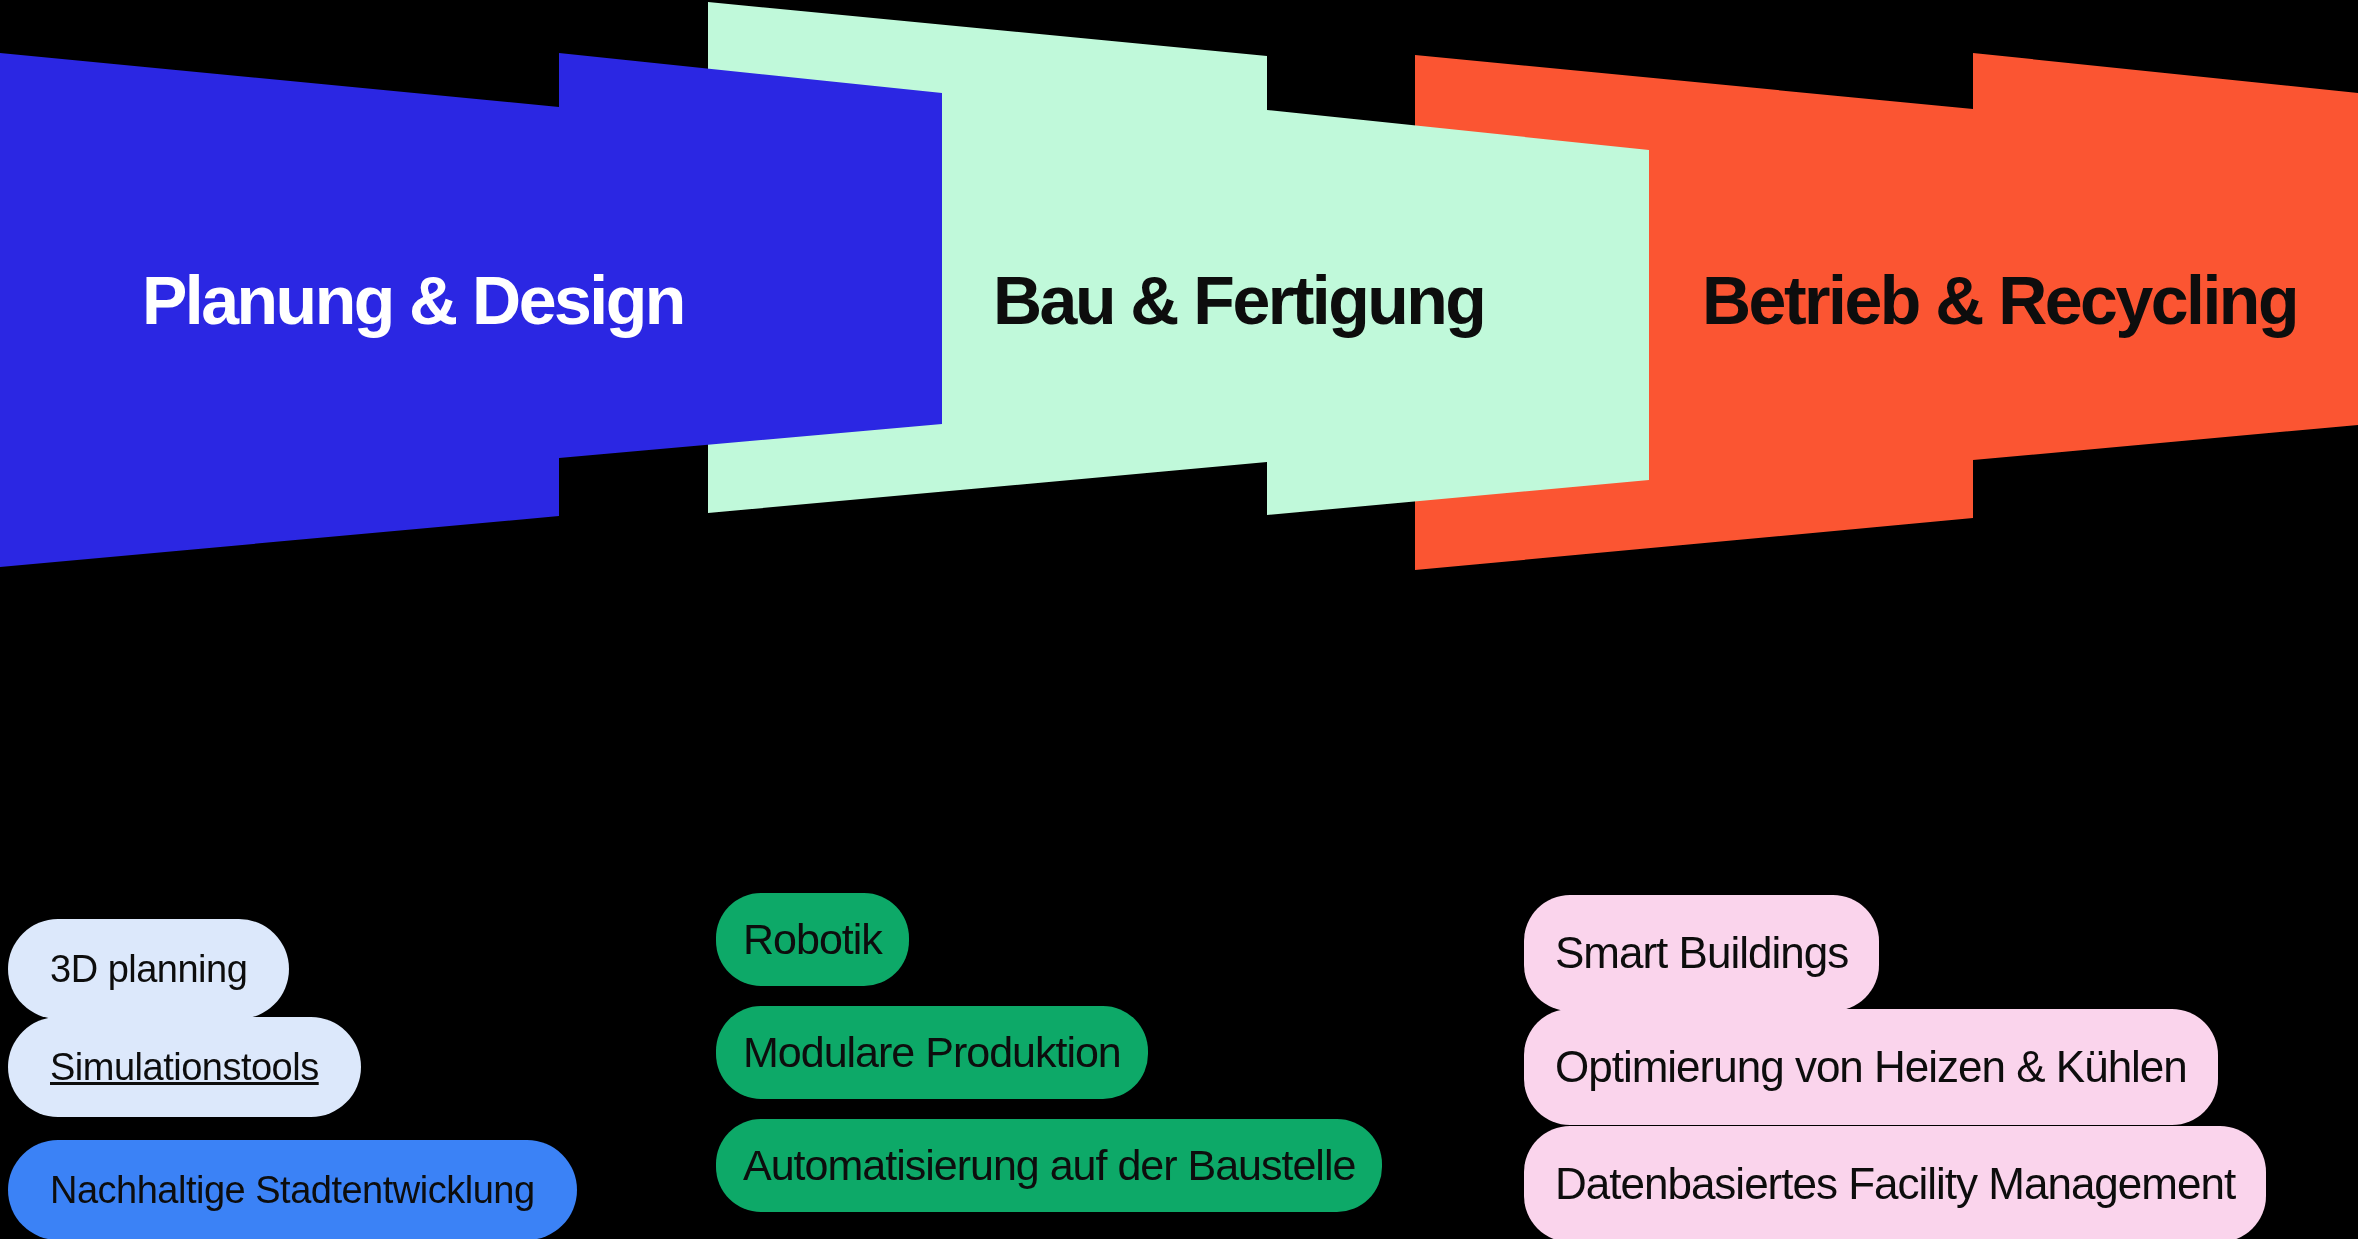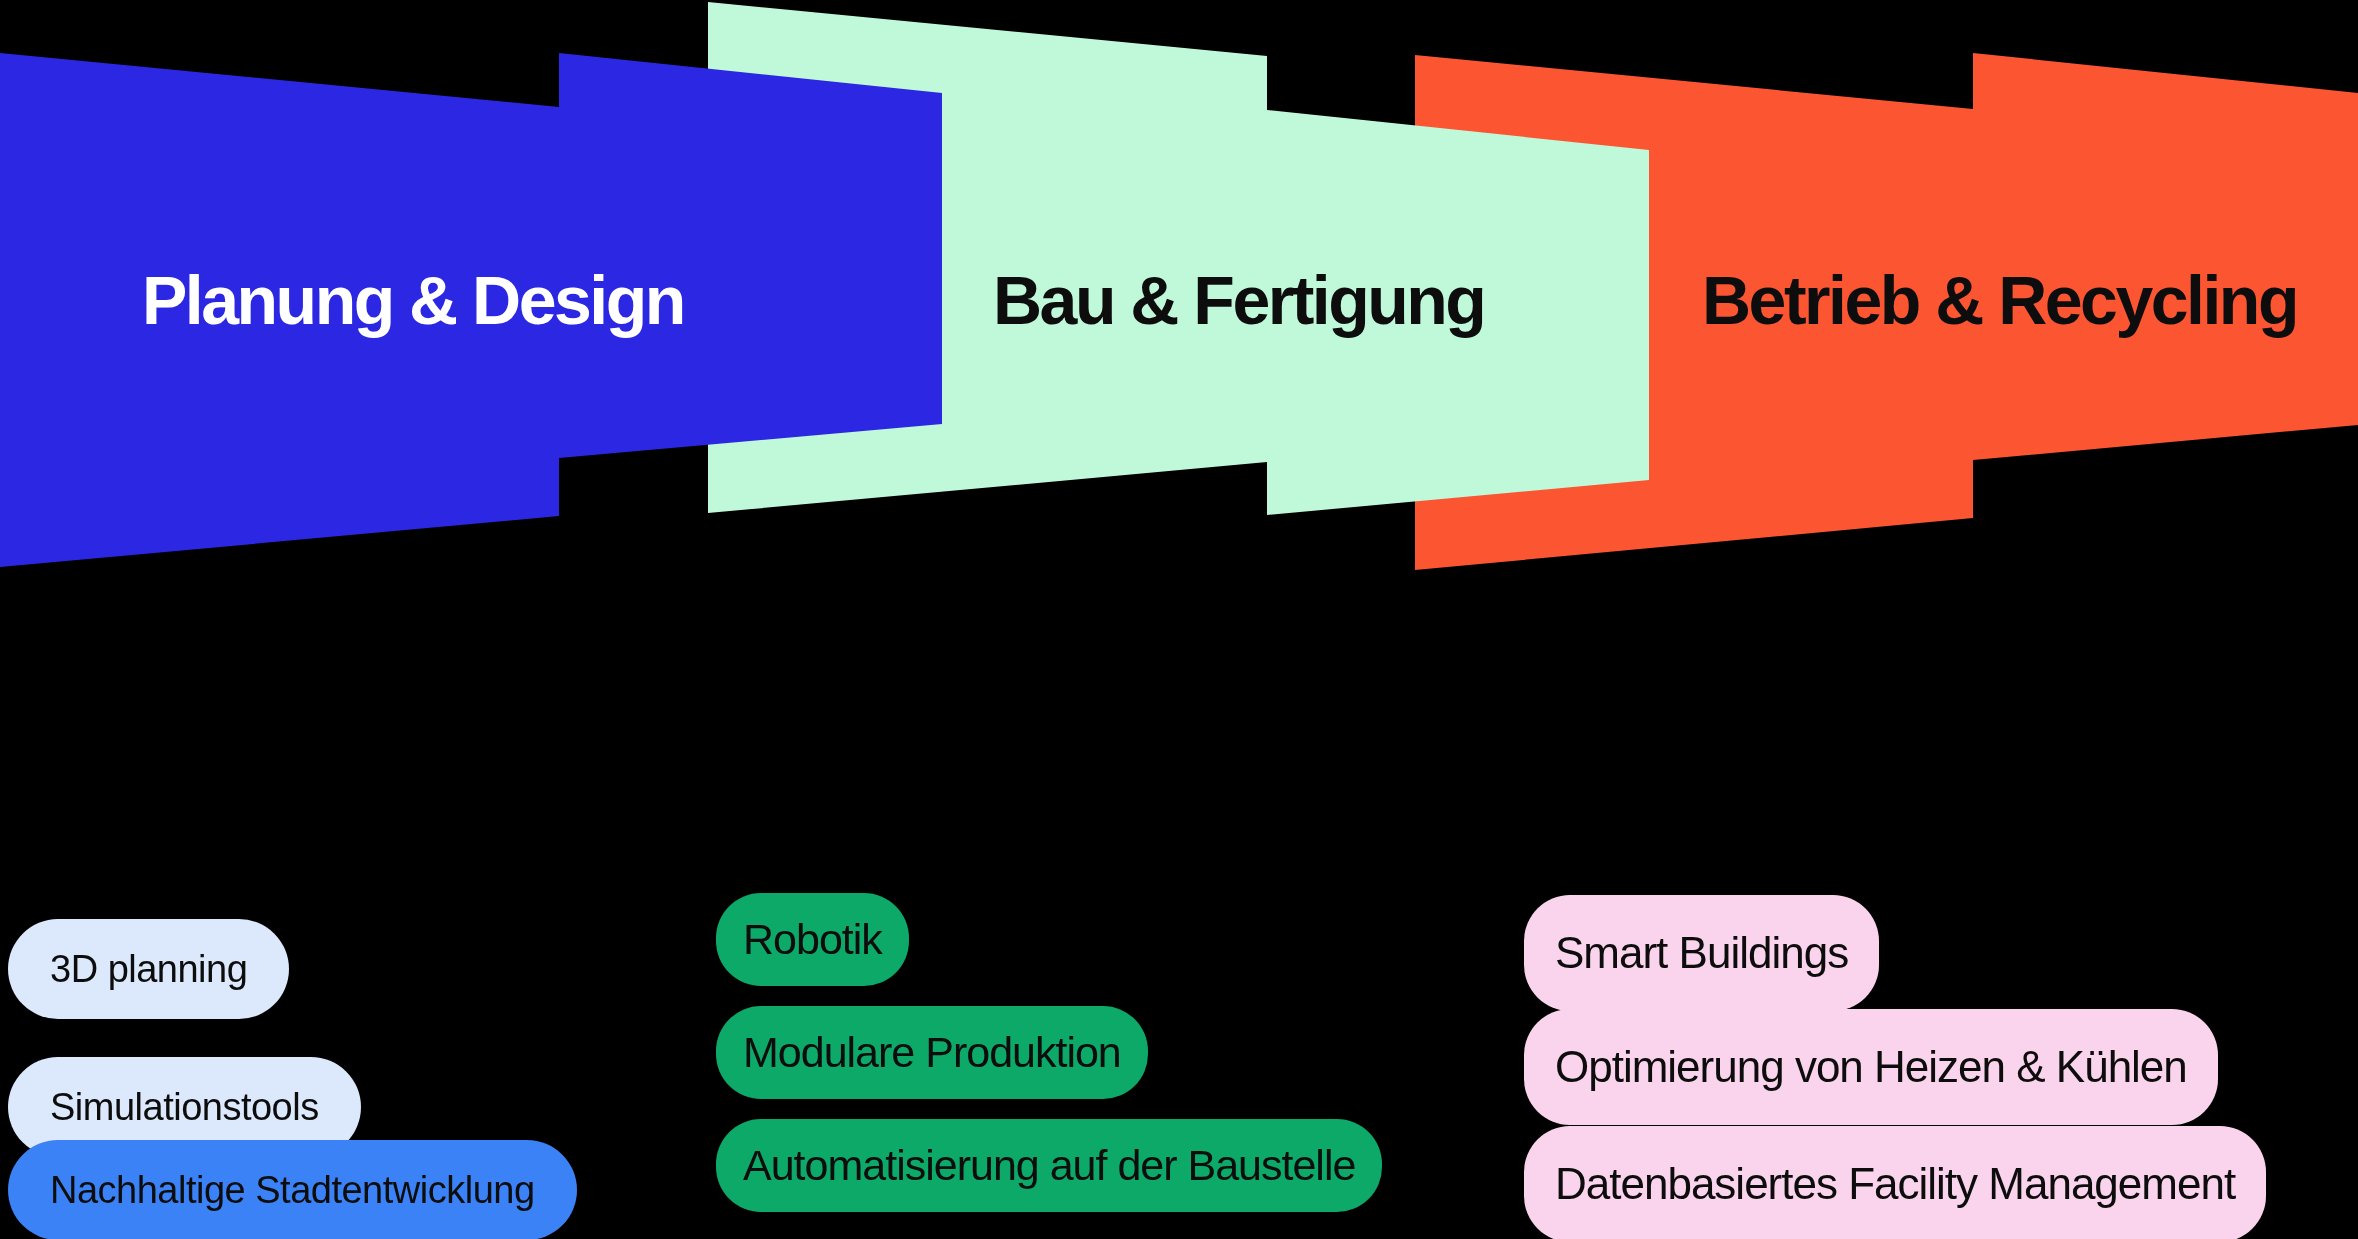--- a/index.html
+++ b/index.html
@@ -26,21 +26,21 @@
   }
   .l-planung{left:142px;}
   .l-bau{left:993px;}
   .l-betrieb{left:1702px;}
   .pill{
     position:absolute;display:flex;align-items:center;z-index:5;
     white-space:nowrap;line-height:1;font-weight:400;
   }
   .pg-blue{left:8px;height:100px;border-radius:50px;font-size:38px;padding:0 42px;letter-spacing:-0.5px;}
   .pg-blue.r1{top:880px;margin-top:39px;}
-  .pg-blue.r2{top:1057px;}
+  .pg-blue.r2{top:1017px;text-decoration:underline;}
   .pg-blue.r3{top:1140px;}
   .pg-green{left:716px;height:93px;border-radius:45px;font-size:43px;padding:0 27px;letter-spacing:-1px;}
   .pg-green.r1{top:893px;}
   .pg-green.r2{top:1006px;}
   .pg-green.r3{top:1119px;}
   .pg-pink{left:1524px;height:116px;border-radius:46px;font-size:44px;padding:0 31px;letter-spacing:-1px;}
   .pg-pink.r1{top:895px;}
   .pg-pink.r2{top:1009px;}
   .pg-pink.r3{top:1126px;}
 </style>

